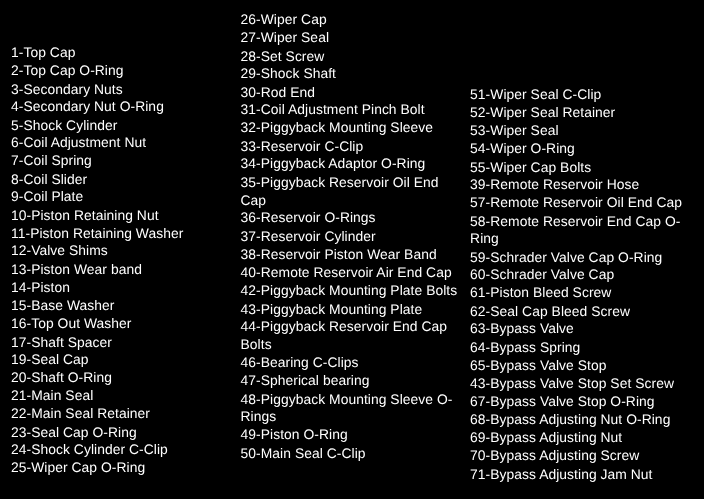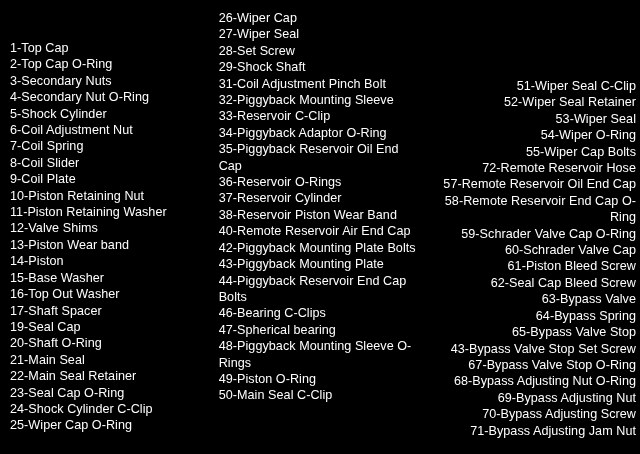--- a/index.html
+++ b/index.html
@@ -33,21 +33,20 @@
   }
   .col-2 {
     width: 210px;
     padding-left: 4px;
     padding-top: 2px;
   }
   .col-3 {
     width: 214px;
     padding-left: 4px;
     padding-top: 70px;
-    text-align: right;
   }
   .item {
     font-size: 12.6px;
     line-height: 16.4px;
     color: #ffffff;
     white-space: normal;
     letter-spacing: 0.05px;
   }
 </style>
 </head>
@@ -80,20 +79,21 @@
     <div class="item">23-Seal Cap O-Ring</div>
     <div class="item">24-Shock Cylinder C-Clip</div>
     <div class="item">25-Wiper Cap O-Ring</div>
   </div>
 
   <div class="col col-2">
     <div class="item">26-Wiper Cap</div>
     <div class="item">27-Wiper Seal</div>
     <div class="item">28-Set Screw</div>
     <div class="item">29-Shock Shaft</div>
+    <div class="item">30-Rod End</div>
     <div class="item">31-Coil Adjustment Pinch Bolt</div>
     <div class="item">32-Piggyback Mounting Sleeve</div>
     <div class="item">33-Reservoir C-Clip</div>
     <div class="item">34-Piggyback Adaptor O-Ring</div>
     <div class="item">35-Piggyback Reservoir Oil End Cap</div>
     <div class="item">36-Reservoir O-Rings</div>
     <div class="item">37-Reservoir Cylinder</div>
     <div class="item">38-Reservoir Piston Wear Band</div>
     <div class="item">40-Remote Reservoir Air End Cap</div>
     <div class="item">42-Piggyback Mounting Plate Bolts</div>
@@ -105,21 +105,21 @@
     <div class="item">49-Piston O-Ring</div>
     <div class="item">50-Main Seal C-Clip</div>
   </div>
 
   <div class="col col-3">
     <div class="item">51-Wiper Seal C-Clip</div>
     <div class="item">52-Wiper Seal Retainer</div>
     <div class="item">53-Wiper Seal</div>
     <div class="item">54-Wiper O-Ring</div>
     <div class="item">55-Wiper Cap Bolts</div>
-    <div class="item">72-Remote Reservoir Hose</div>
+    <div class="item">39-Remote Reservoir Hose</div>
     <div class="item">57-Remote Reservoir Oil End Cap</div>
     <div class="item">58-Remote Reservoir End Cap O-Ring</div>
     <div class="item">59-Schrader Valve Cap O-Ring</div>
     <div class="item">60-Schrader Valve Cap</div>
     <div class="item">61-Piston Bleed Screw</div>
     <div class="item">62-Seal Cap Bleed Screw</div>
     <div class="item">63-Bypass Valve</div>
     <div class="item">64-Bypass Spring</div>
     <div class="item">65-Bypass Valve Stop</div>
     <div class="item">43-Bypass Valve Stop Set Screw</div>

